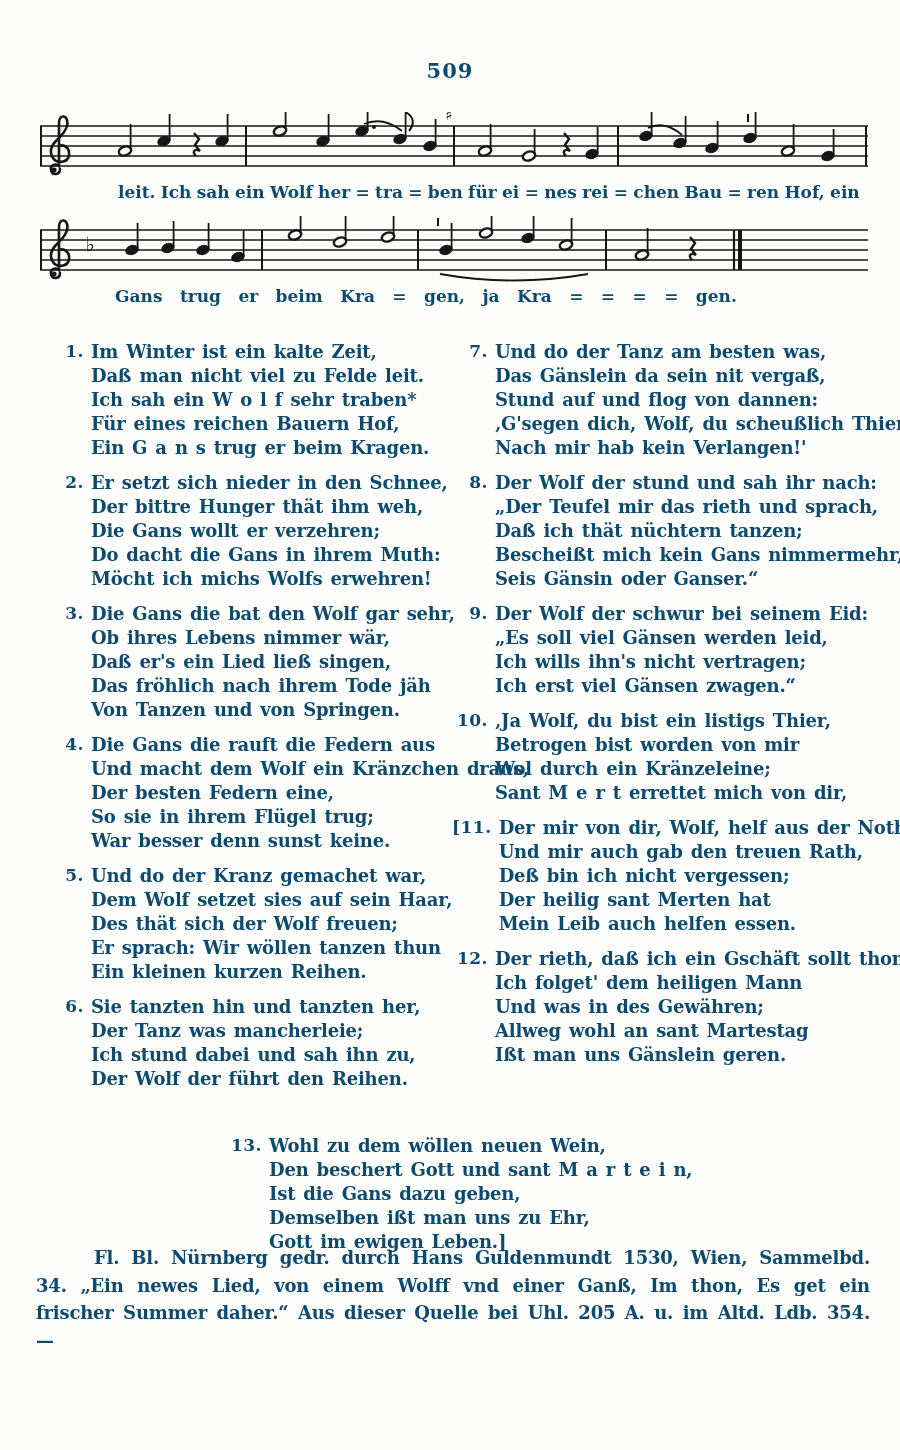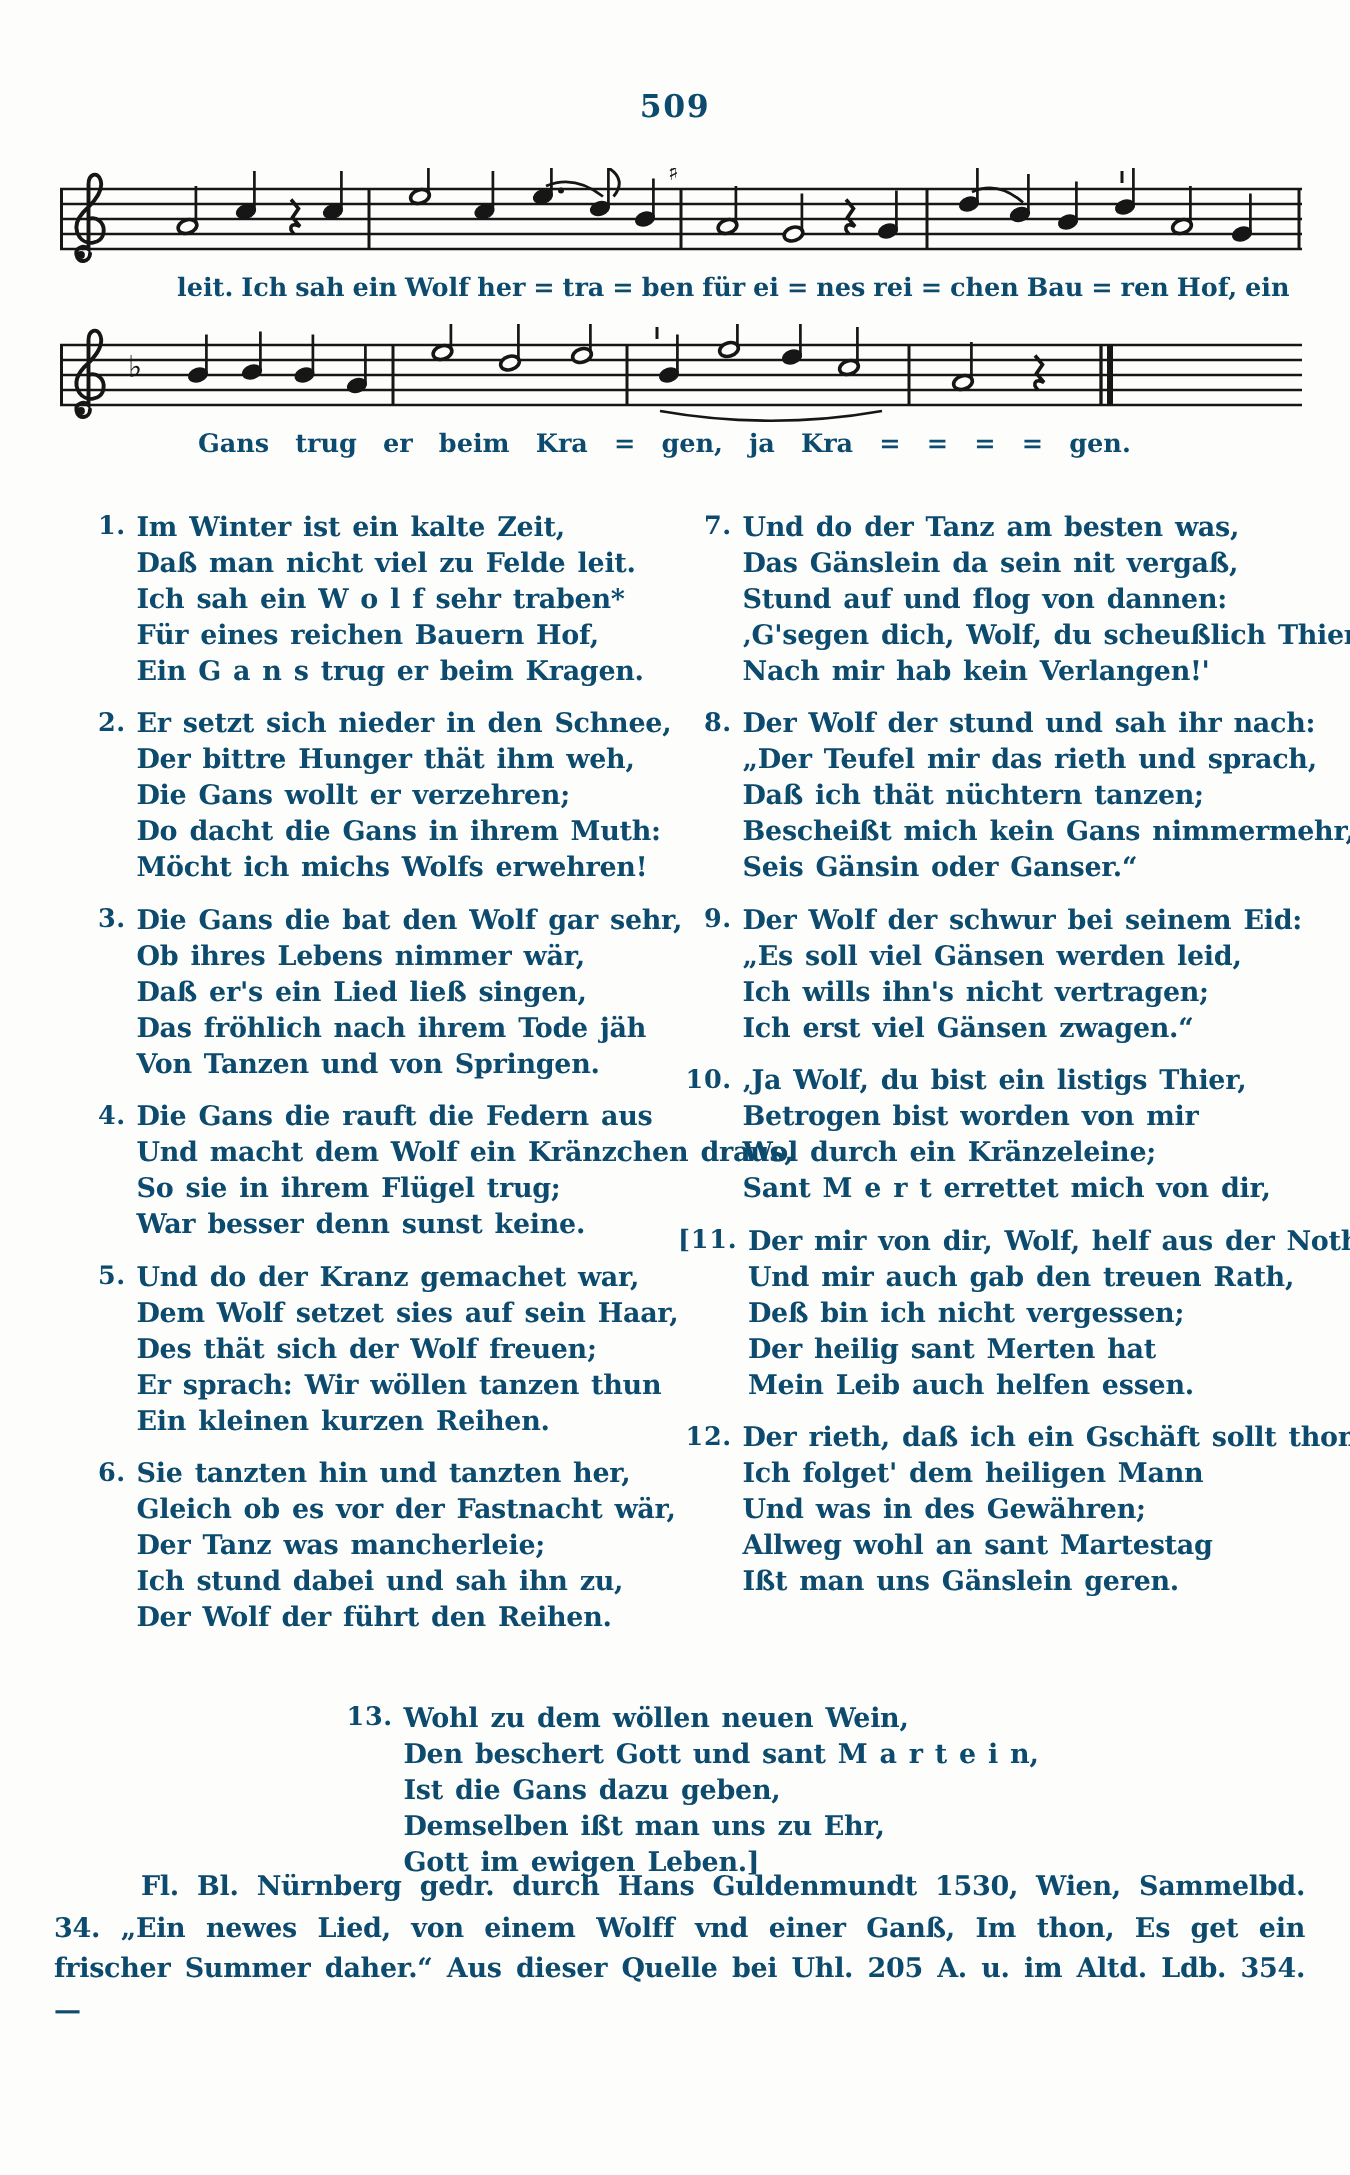--- a/index.html
+++ b/index.html
@@ -13,21 +13,21 @@
     font-size:21px;font-weight:700;letter-spacing:1px;
   }
   .staff-wrap{position:absolute;left:40px;width:830px;height:66px;}
   .staff-1{top:112px;}
   .staff-2{top:216px;}
   .lyrics-row{
     position:absolute;display:flex;justify-content:space-between;
     font-size:17px;font-weight:700;white-space:nowrap;
   }
   .lyrics-1{top:182px;left:118px;width:742px;text-align:right;}
-  .lyrics-2{top:286px;left:132px;width:622px;text-align:right;}
+  .lyrics-2{top:286px;left:115px;width:622px;text-align:right;}
   .verses{position:absolute;top:340px;left:0;width:900px;height:930px;}
   .vcol{position:absolute;top:0;}
   .vcol-left{left:48px;width:404px;}
   .vcol-right{left:452px;width:444px;}
   .vcol-center{left:226px;top:794px;width:460px;}
   .verse{display:flex;margin-bottom:11px;}
   .vnum{
     flex:0 0 36px;text-align:right;font-size:17px;font-weight:700;
     padding-top:1px;letter-spacing:0.5px;
   }
@@ -221,39 +221,39 @@
             <div class="vline">Daß er's ein Lied ließ singen,</div>
             <div class="vline">Das fröhlich nach ihrem Tode jäh</div>
             <div class="vline">Von Tanzen und von Springen.</div>
           </div>
         </div>
         <div class="verse">
           <span class="vnum">4.</span>
           <div class="vlines">
             <div class="vline">Die Gans die rauft die Federn aus</div>
             <div class="vline">Und macht dem Wolf ein Kränzchen draus,</div>
+            <div class="vline">Der besten Federn eine,</div>
             <div class="vline">So sie in ihrem Flügel trug;</div>
             <div class="vline">War besser denn sunst keine.</div>
           </div>
         </div>
         <div class="verse">
           <span class="vnum">5.</span>
           <div class="vlines">
             <div class="vline">Und do der Kranz gemachet war,</div>
             <div class="vline">Dem Wolf setzet sies auf sein Haar,</div>
             <div class="vline">Des thät sich der Wolf freuen;</div>
             <div class="vline">Er sprach: Wir wöllen tanzen thun</div>
             <div class="vline">Ein kleinen kurzen Reihen.</div>
           </div>
         </div>
         <div class="verse">
           <span class="vnum">6.</span>
           <div class="vlines">
             <div class="vline">Sie tanzten hin und tanzten her,</div>
-            <div class="vline">Gleich ob es vor der Fastnacht wär,</div>
             <div class="vline">Der Tanz was mancherleie;</div>
             <div class="vline">Ich stund dabei und sah ihn zu,</div>
             <div class="vline">Der Wolf der führt den Reihen.</div>
           </div>
         </div>
       </div>
     <div class="vcol vcol-right">
         <div class="verse">
           <span class="vnum">7.</span>
           <div class="vlines">

